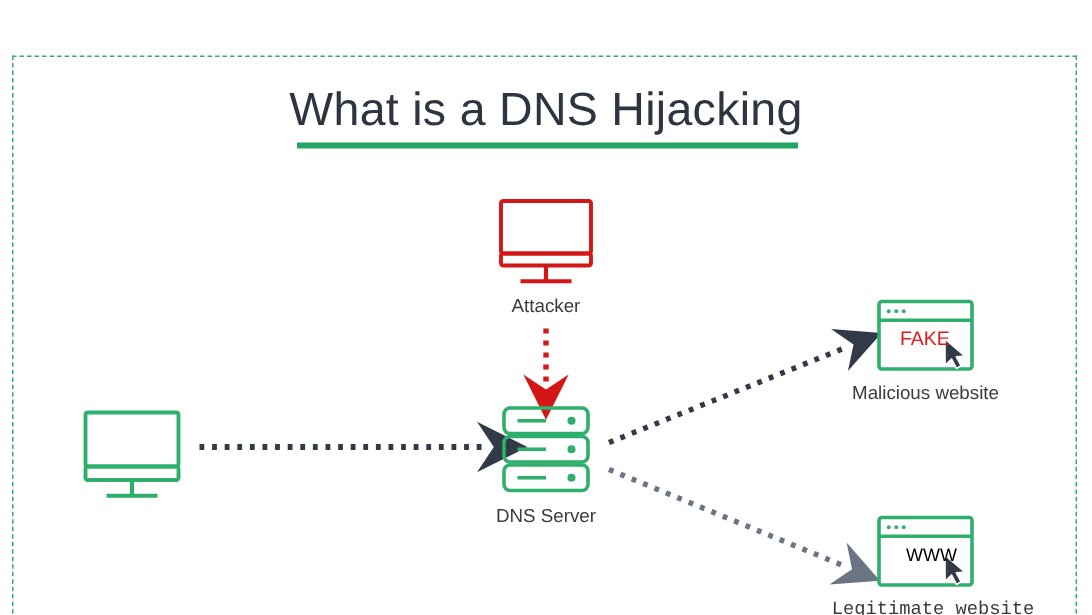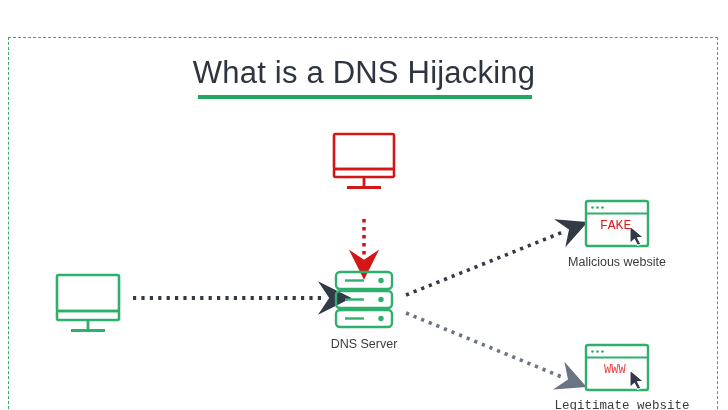--- a/index.html
+++ b/index.html
@@ -57,30 +57,30 @@
   svg.layer {
     position: absolute;
     left: 0;
     top: 0;
     width: 728px;
     height: 410px;
     overflow: visible;
   }
   .fake-text {
     position: absolute;
-    font-family: Liberation Mono, monospace;
+    font-family: Liberation Sans, sans-serif;
     font-size: 13px;
     color: #e01b1b;
     white-space: nowrap;
   }
   .www-text {
     position: absolute;
-    font-family: Liberation Mono, monospace;
+    font-family: Liberation Sans, sans-serif;
     font-size: 12px;
-    color: #ef4444;
+    color: #000000;
     white-space: nowrap;
   }
 </style>
 </head>
 <body>
 
 <div id="canvas">
 
   <div class="dashed-frame"></div>
 
@@ -179,20 +179,21 @@
         <path d="M630,341 L630,358.5 L634.4,354.4 L637.6,360.6 L640.8,358.9 L637.5,352.8 L643.4,352.4 Z" fill="#333a47" stroke="#ffffff" stroke-width="1.1" stroke-linejoin="round"></path>
       </g>
     </g>
   </svg>
 
   <div class="fake-text" style="left:600px; top:189px;">FAKE</div>
 
   <div class="www-text" style="left:604px; top:334px;">WWW</div>
 
 
+  <div class="node-label" style="left:304px; top:168px; width:120px;">Attacker</div>
 
   <div class="node-label" style="left:547px; top:226px; width:140px;">Malicious website</div>
 
   <div class="node-label" style="left:304px; top:308px; width:120px;">DNS Server</div>
 
   <div class="node-label" style="left:547px; top:370px; width:150px;font-family:Liberation Mono, monospace;">Legitimate website</div>
 
 </div>
 
 </body></html>

